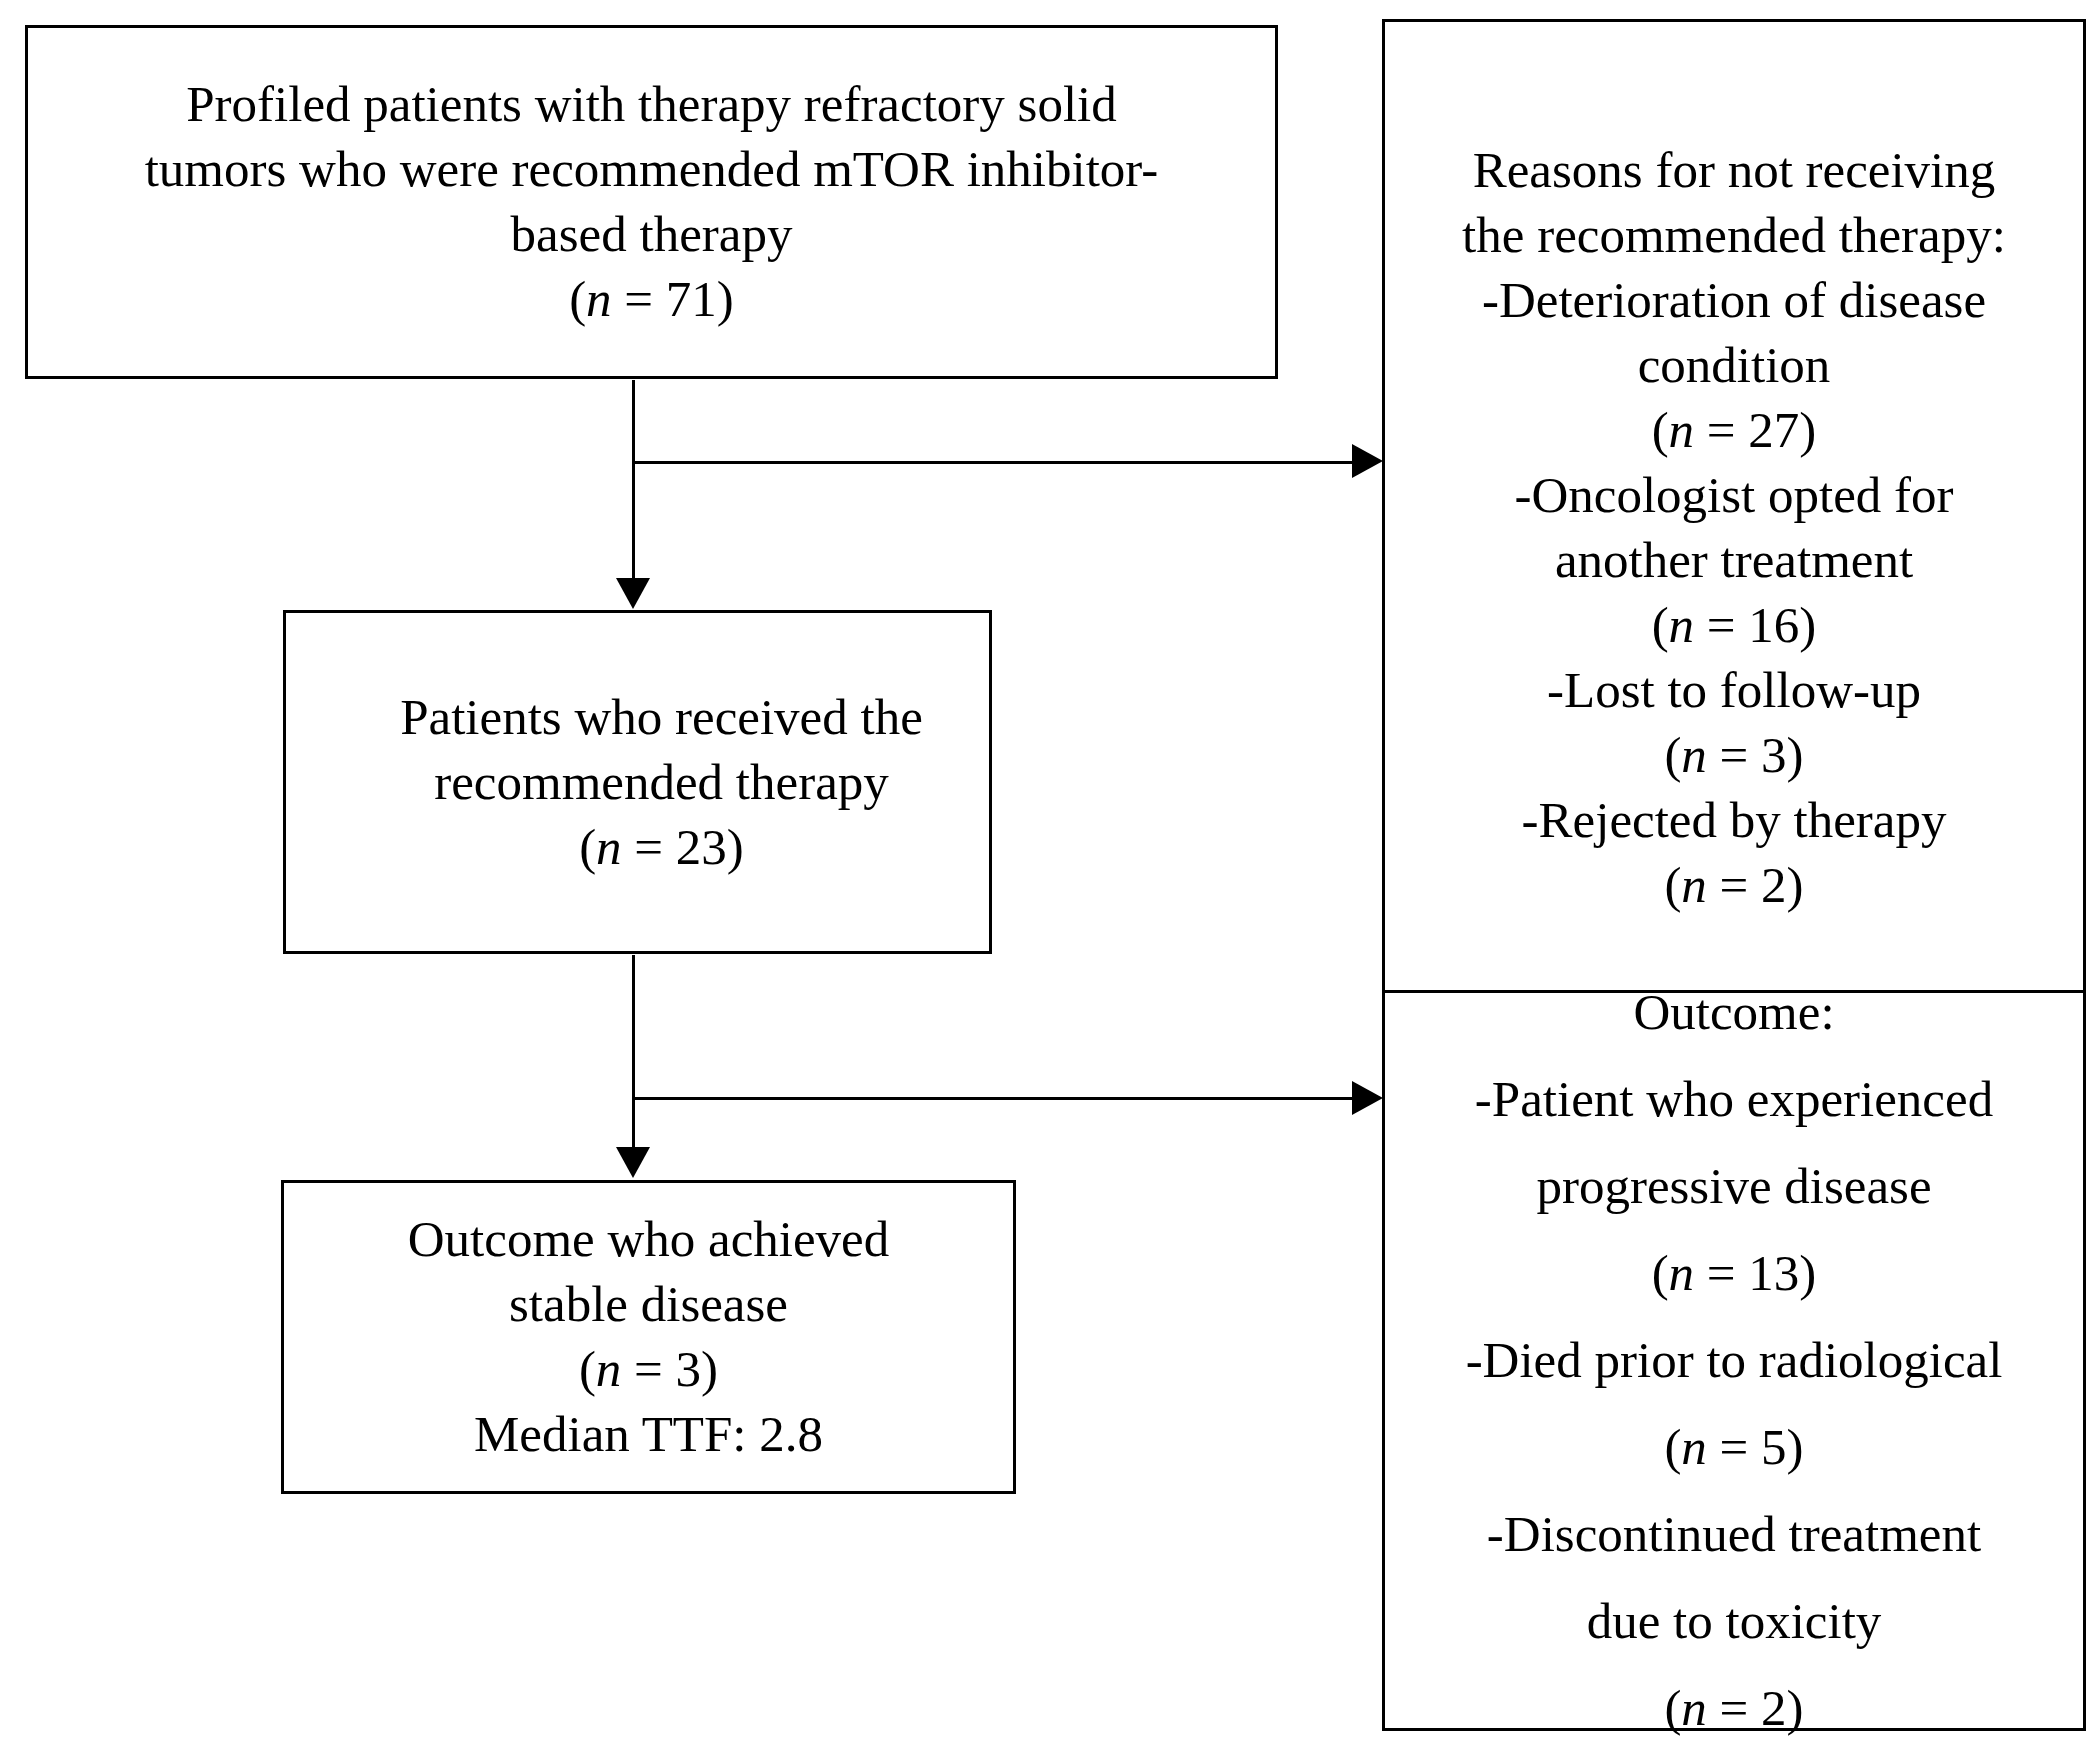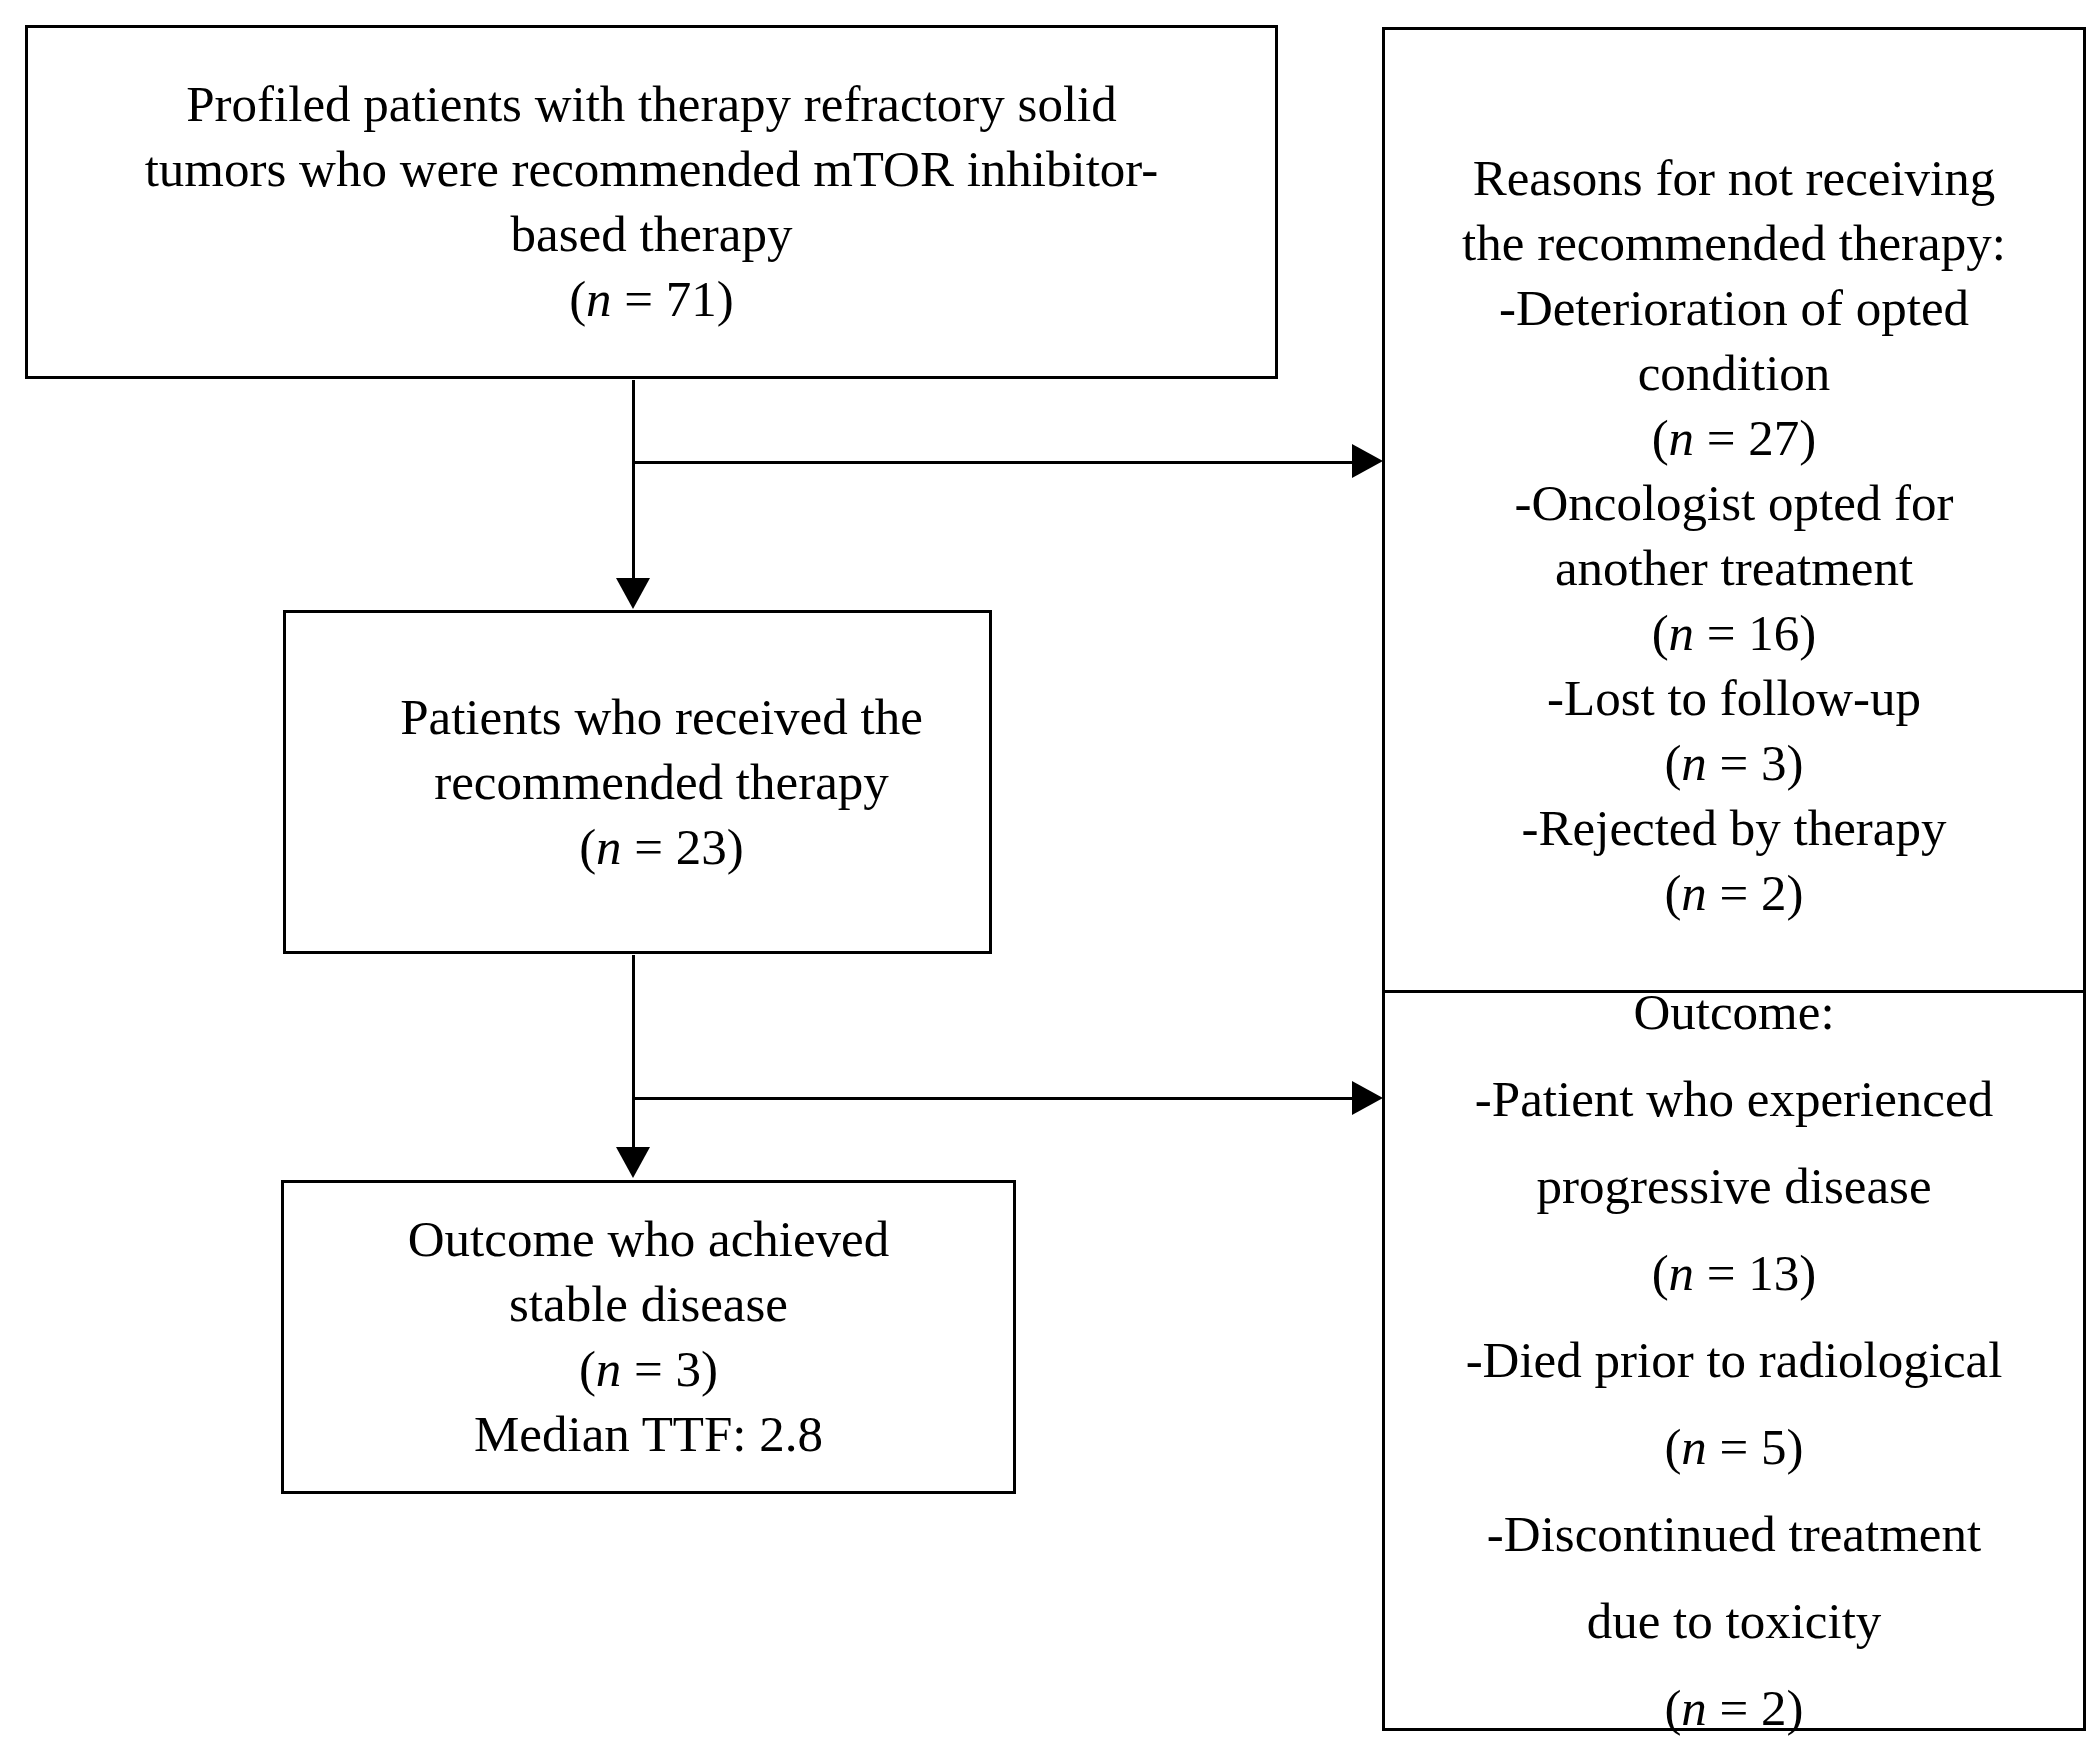--- a/index.html
+++ b/index.html
@@ -20,21 +20,21 @@
     background: #ffffff;
     display: flex;
     flex-direction: column;
     justify-content: center;
     align-items: center;
     text-align: center;
     font-size: 51px;
   }
   .line { line-height: 65px; white-space: nowrap; }
   .box-profiled { left: 25px;   top: 25px;   width: 1253px; height: 354px; }
-  .box-reasons  { left: 1382px; top: 27px;   width: 704px;  height: 1018px; }
+  .box-reasons  { left: 1382px; top: 19px;   width: 704px;  height: 1018px; }
   .box-received { left: 283px;  top: 610px;  width: 709px;  height: 344px; padding-left: 48px; }
   .box-outcome  { left: 1382px; top: 990px; width: 704px;  height: 741px; gap: 22px; }
   .box-stable   { left: 281px;  top: 1180px; width: 735px;  height: 314px; }
 
   .conn { position: absolute; background: #000000; }
   .vline1 { left: 632px; top: 380px;  width: 3.1px; height: 201px; }
   .vline2 { left: 632px; top: 955px; width: 3.1px; height: 195px; }
   .hline1 { left: 634px; top: 461px;  width: 720px; height: 3.1px; }
   .hline2 { left: 634px; top: 1097px; width: 720px; height: 3.1px; }
 
@@ -62,21 +62,21 @@
   <div class="box box-profiled">
       <div class="line">Profiled patients with therapy refractory solid</div>
       <div class="line">tumors who were recommended mTOR inhibitor-</div>
       <div class="line">based therapy</div>
       <div class="line">(<i>n</i> = 71)</div>
     </div>
 
   <div class="box box-reasons">
       <div class="line">Reasons for not receiving</div>
       <div class="line">the recommended therapy:</div>
-      <div class="line">-Deterioration of opted</div>
+      <div class="line">-Deterioration of disease</div>
       <div class="line">condition</div>
       <div class="line">(<i>n</i> = 27)</div>
       <div class="line">-Oncologist opted for</div>
       <div class="line">another treatment</div>
       <div class="line">(<i>n</i> = 16)</div>
       <div class="line">-Lost to follow-up</div>
       <div class="line">(<i>n</i> = 3)</div>
       <div class="line">-Rejected by therapy</div>
       <div class="line">(<i>n</i> = 2)</div>
     </div>

